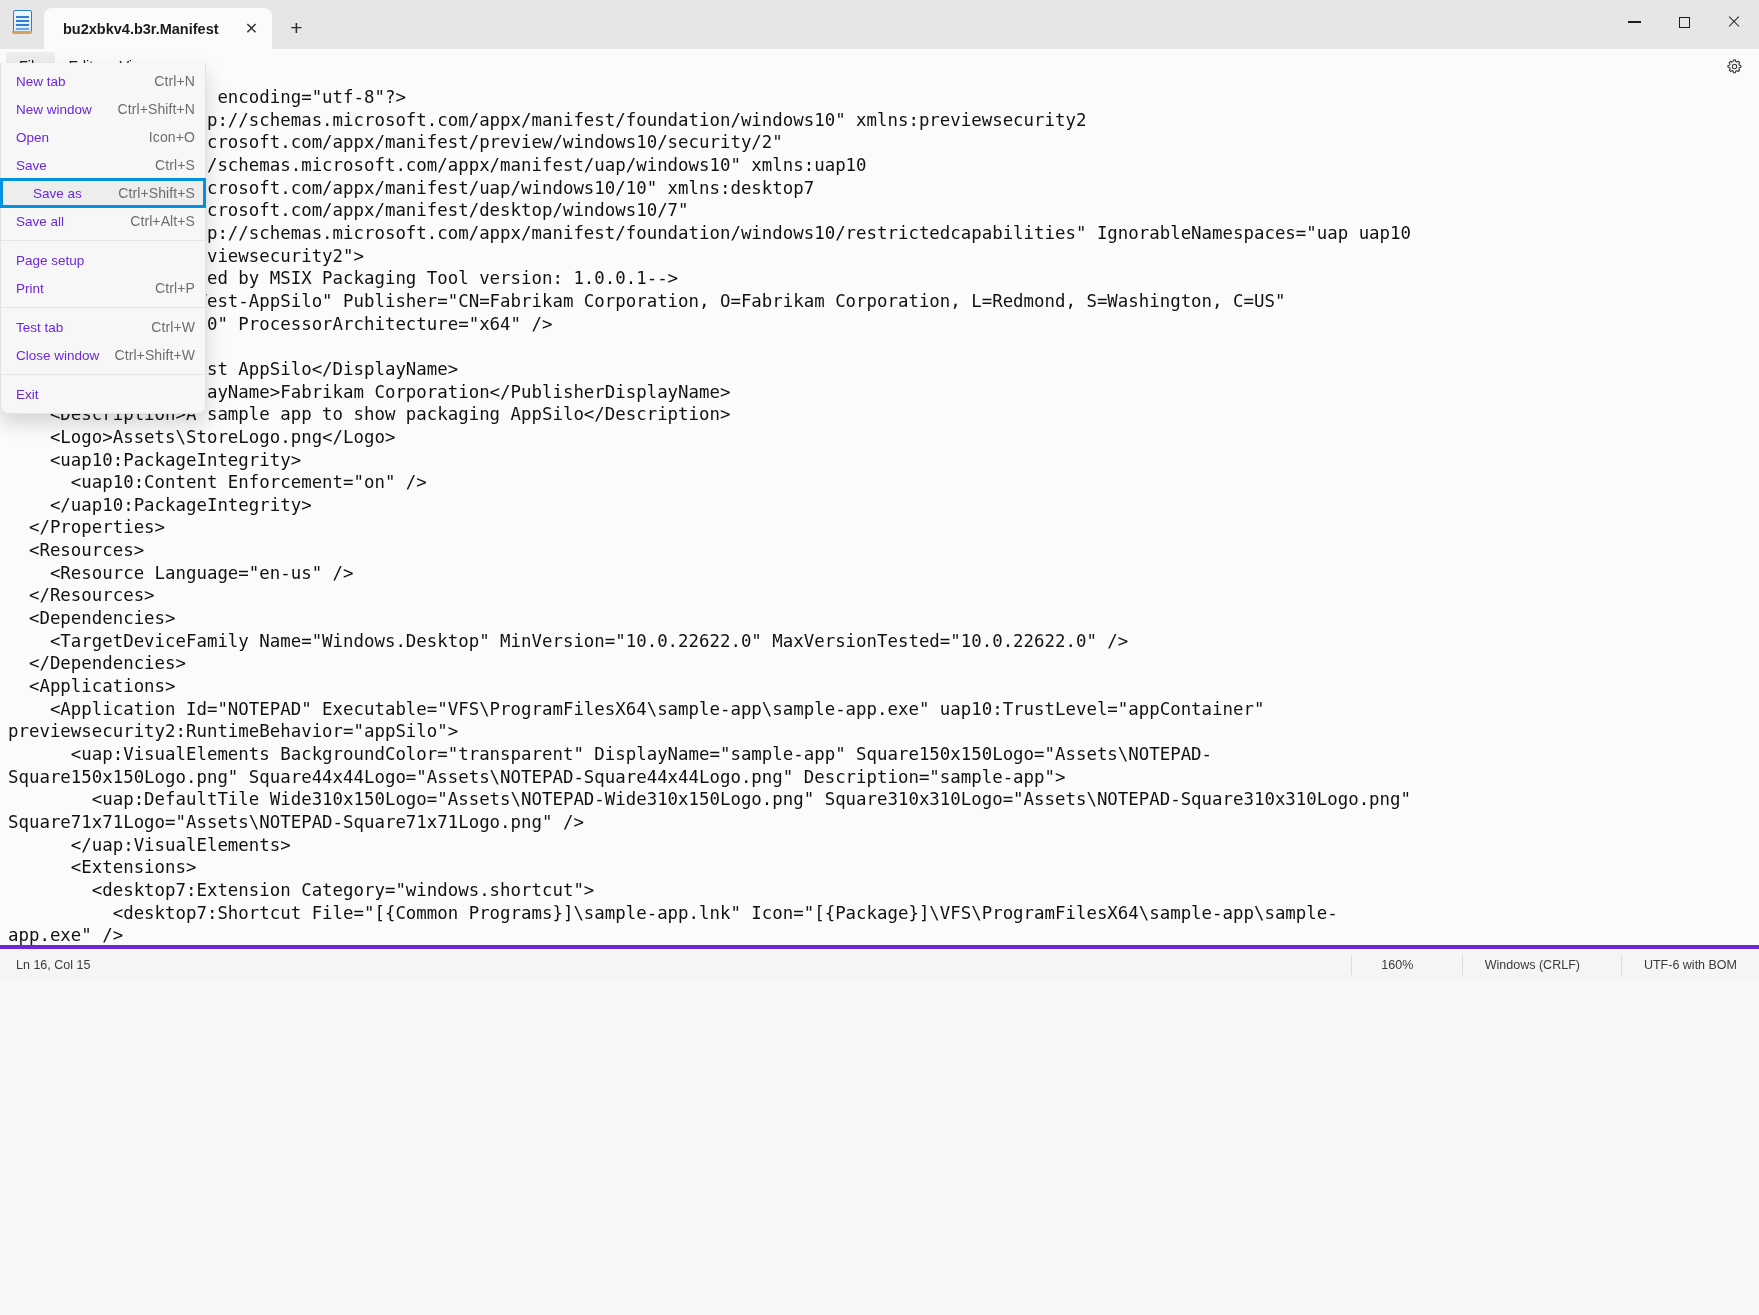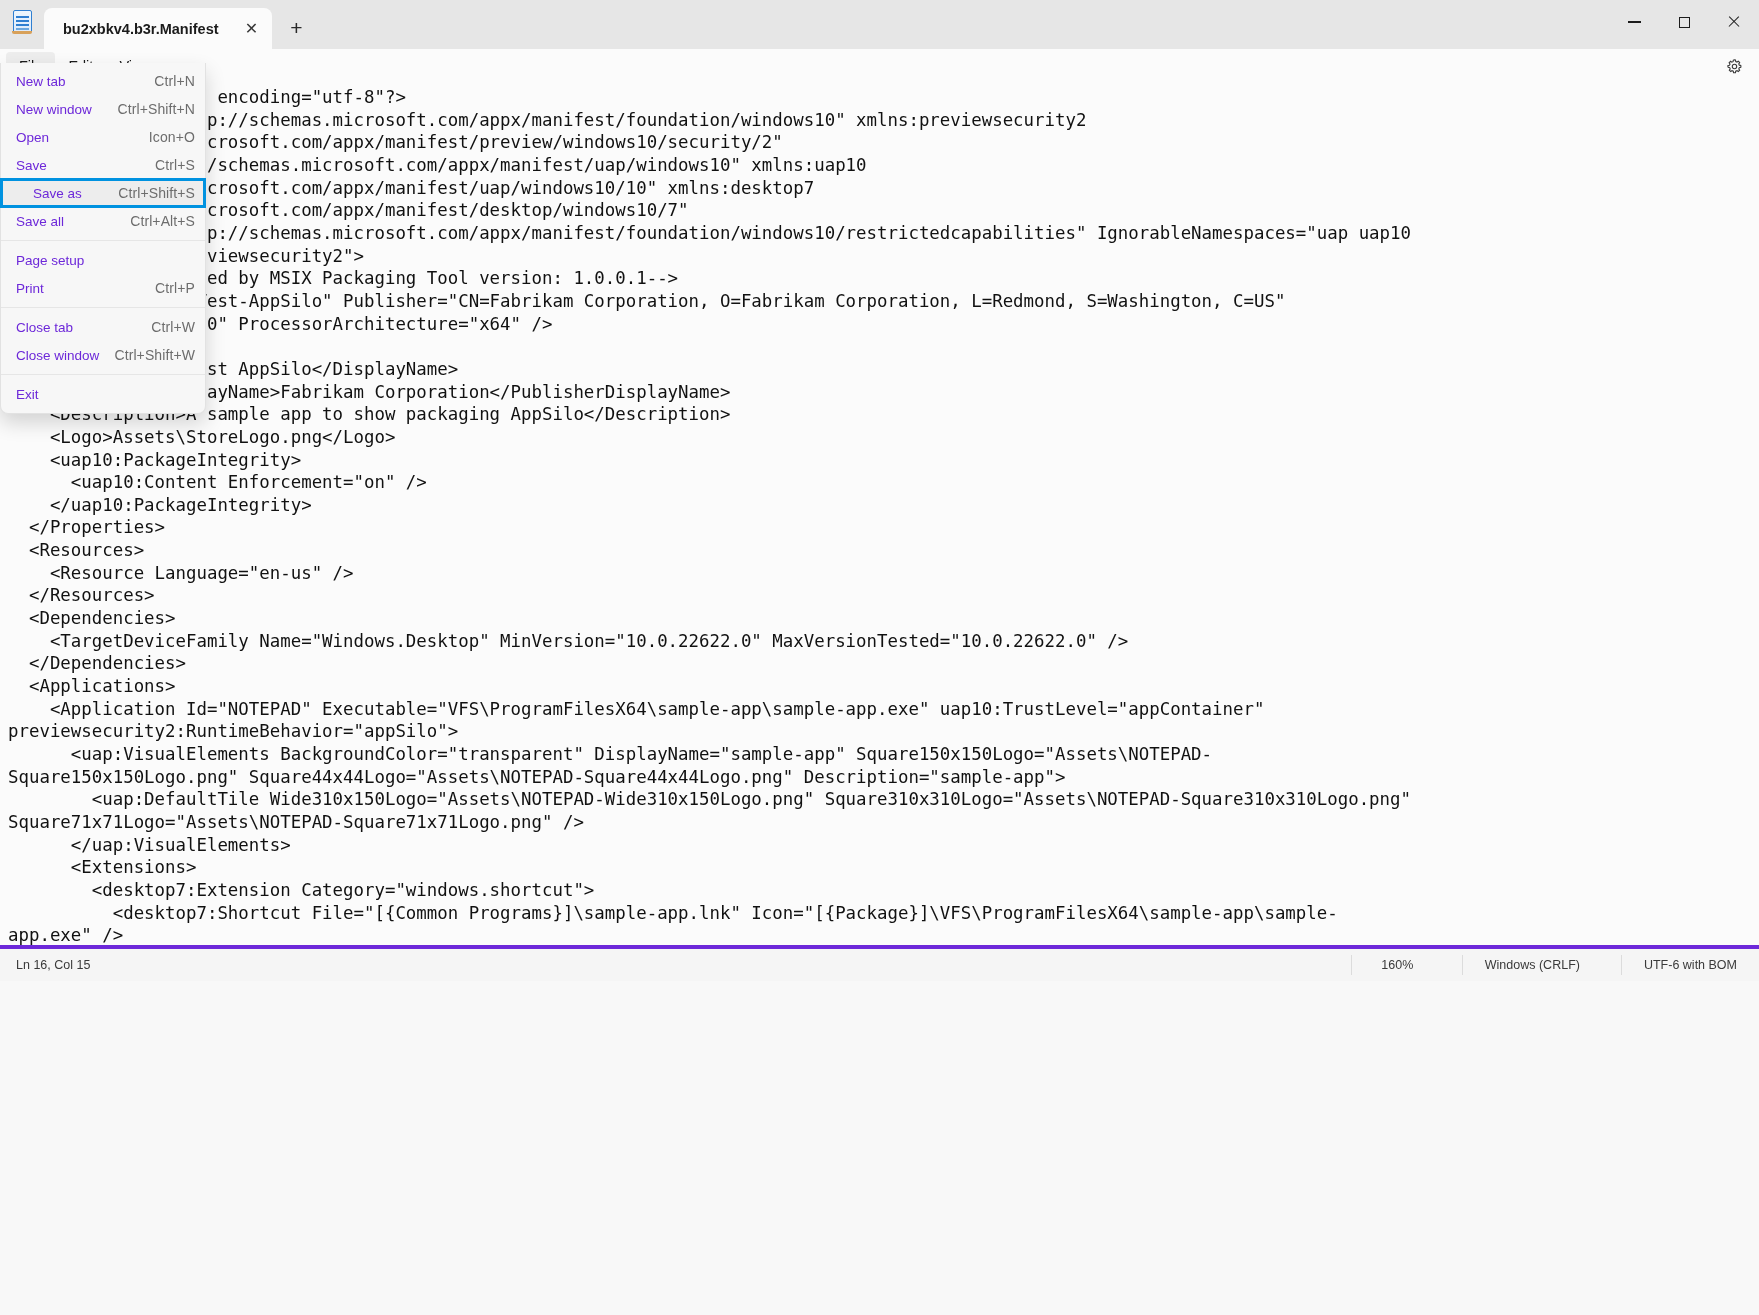--- a/index.html
+++ b/index.html
@@ -301,21 +301,21 @@
       <div class="dd-item">
         <span class="dd-label">Page setup</span>
         <span class="dd-accel"></span>
       </div>
       <div class="dd-item">
         <span class="dd-label">Print</span>
         <span class="dd-accel">Ctrl+P</span>
       </div>
       <div class="dd-sep"></div>
       <div class="dd-item">
-        <span class="dd-label">Close tab</span>
+        <span class="dd-label">Test tab</span>
         <span class="dd-accel">Ctrl+W</span>
       </div>
       <div class="dd-item">
         <span class="dd-label">Close window</span>
         <span class="dd-accel">Ctrl+Shift+W</span>
       </div>
       <div class="dd-sep"></div>
       <div class="dd-item">
         <span class="dd-label">Exit</span>
         <span class="dd-accel"></span>

